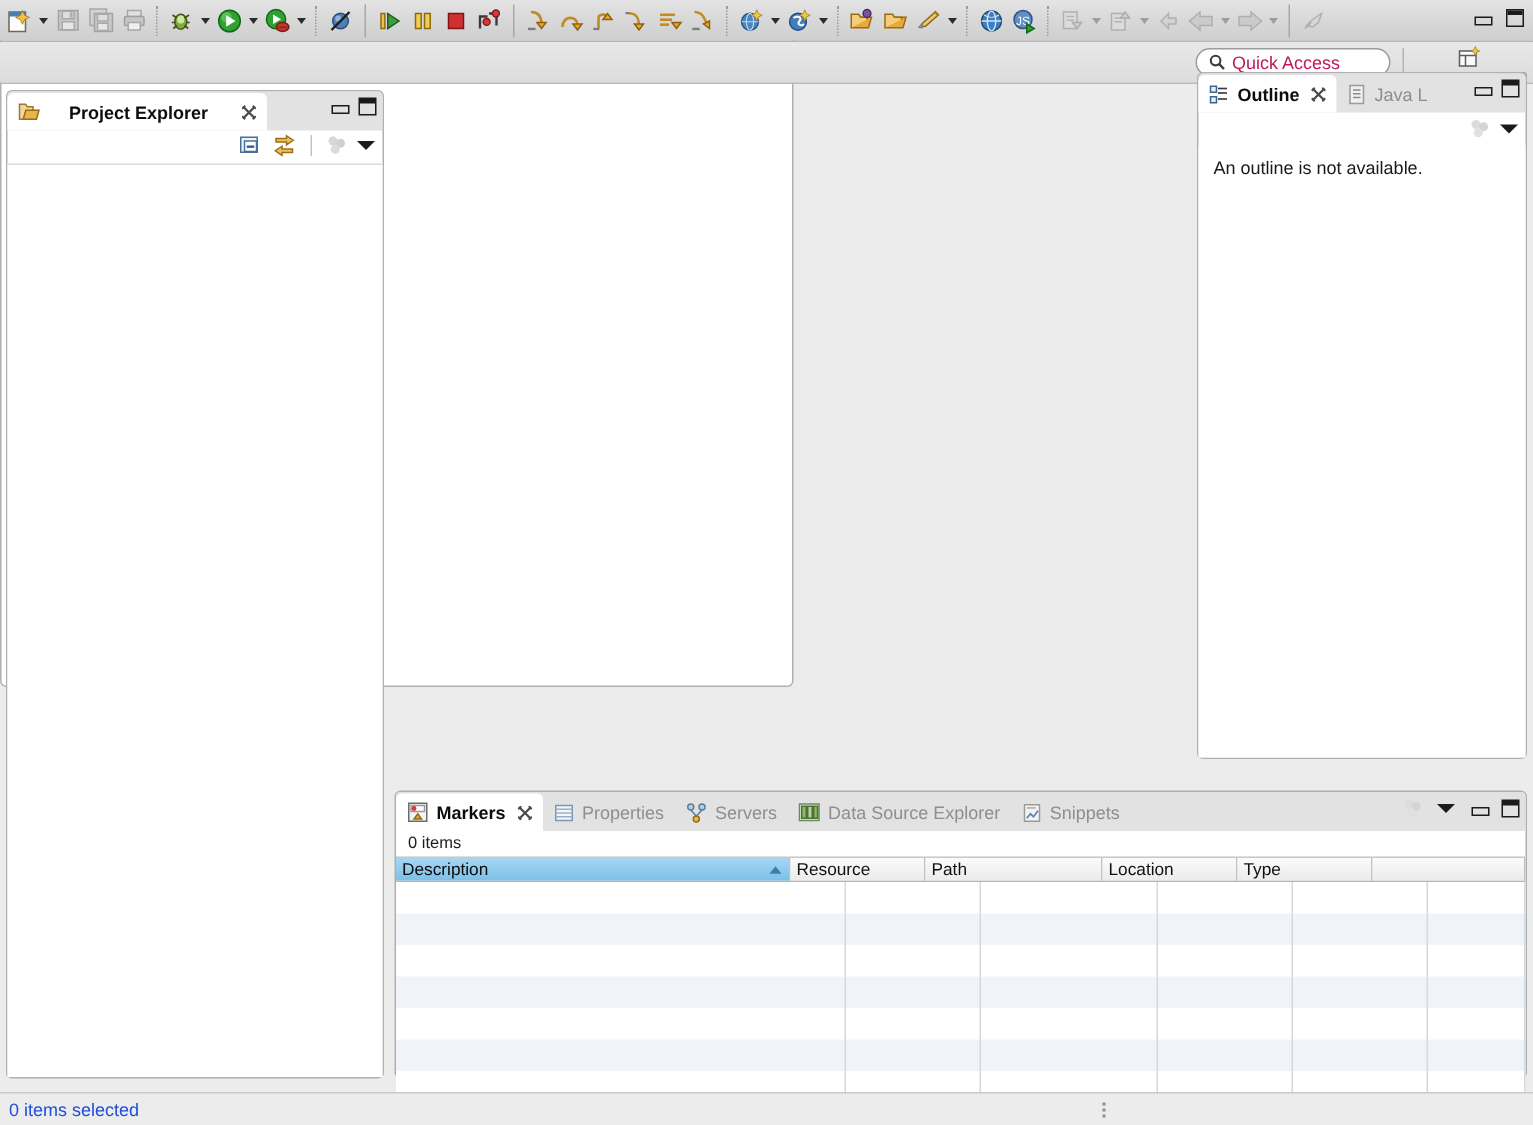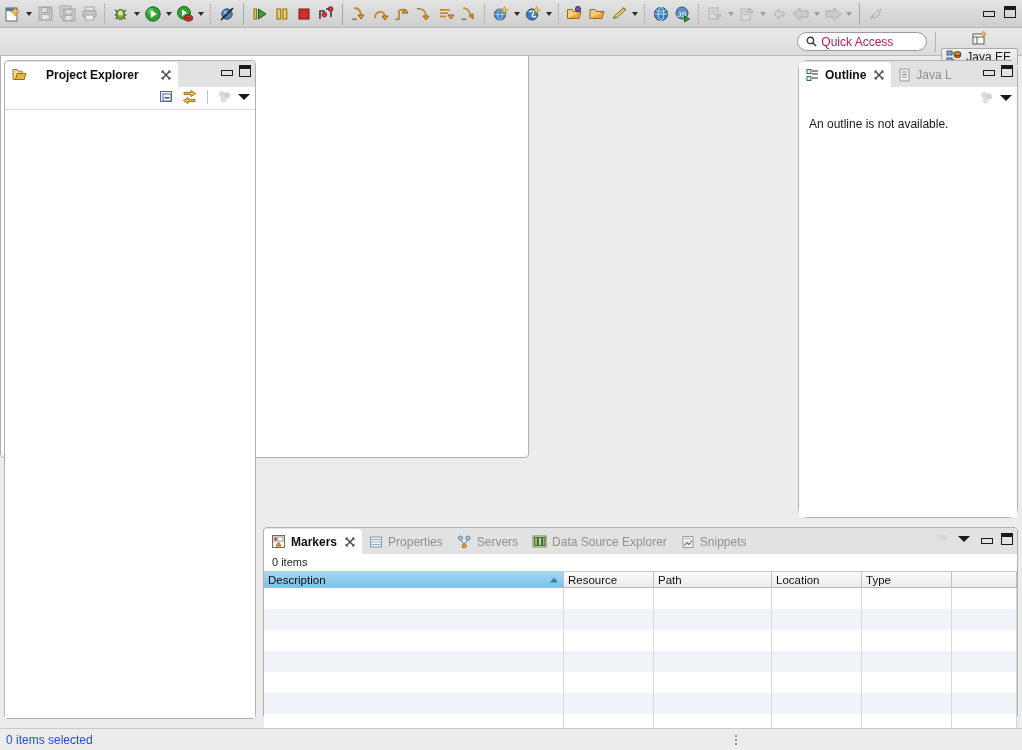--- a/index.html
+++ b/index.html
@@ -126,21 +126,21 @@
   .vsep { width: 1px; height: 14px; background: #c3c3c3; margin: 0 3px; }
 
   
   #editor-area {
     left: 263px; top: 60px; width: 529px; height: 458px;
     background: #fff; border: 1px solid #b0b0b0; border-radius: 4px;
   }
   #editor-ctrls { position: absolute; right: 6px; top: 6px; display: flex; gap: 10px; align-items: center; }
 
   
-  #outline-panel { left: 798px; top: 60px; width: 220px; height: 458px; border-radius: 10px; }
+  #outline-panel { left: 798px; top: 48px; width: 220px; height: 458px; }
   .outline-msg { padding: 8px 10px; font-size: 12px; color: #1a1a1a; }
 
   
   #markers-panel { left: 263px; top: 527px; width: 755px; height: 192px; }
 
   .markers-count { font-size: 11px; color: #1d1d1d; padding: 2px 0 3px 8px; }
   .table-head {
     display: flex; height: 17px; background: #f2f2f2;
     border-top: 1px solid #c8c8c8; border-bottom: 1px solid #b7b7b7;
   }
@@ -690,21 +690,21 @@
         </span>
         <span class="ctrl-menu"></span>
         <span class="ctrl-min"></span>
         <span class="ctrl-max"></span>
       </div>
     </div>
 
     <div class="markers-count">0 items</div>
 
     <div class="table-head">
-      <div class="th sorted" style="width:300px;">
+      <div class="th sorted" style="width:263px;">
         <span>Description</span>
         <span class="sort-arrow"></span>
       </div>
       <div class="th" style="width:90px;">
         <span>Resource</span>
       </div>
       <div class="th" style="width:118px;">
         <span>Path</span>
       </div>
       <div class="th" style="width:90px;">

